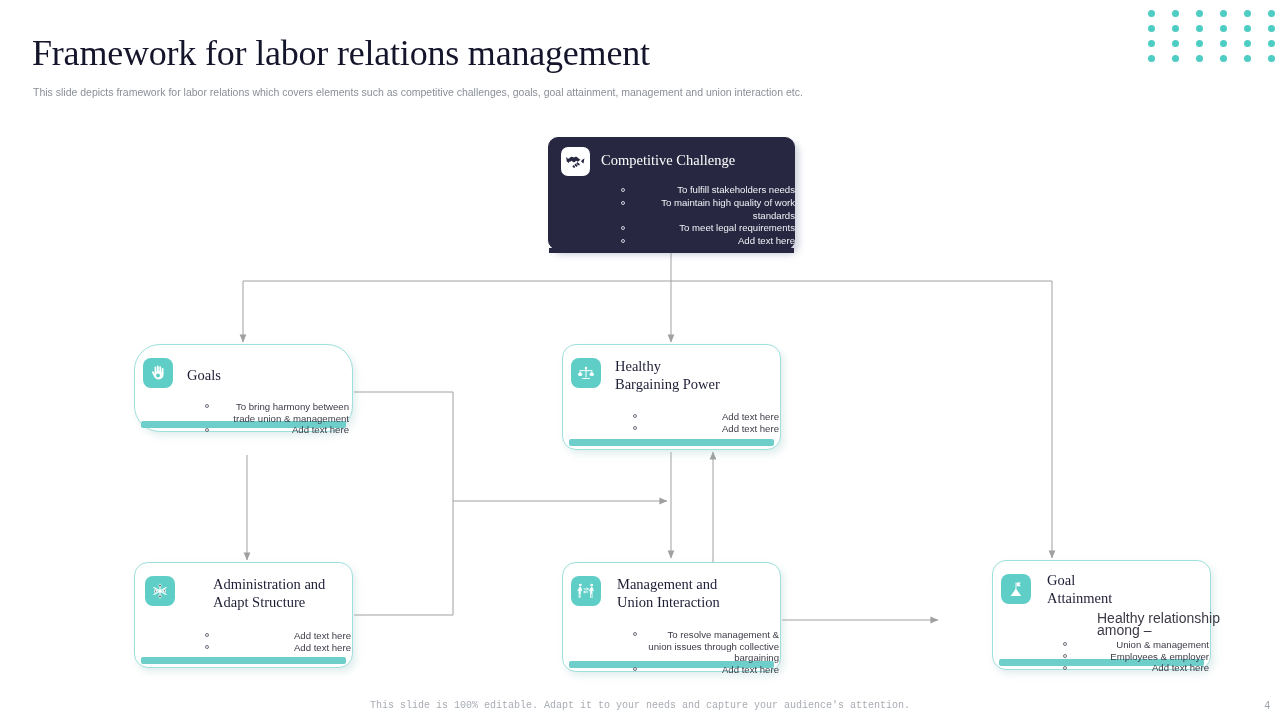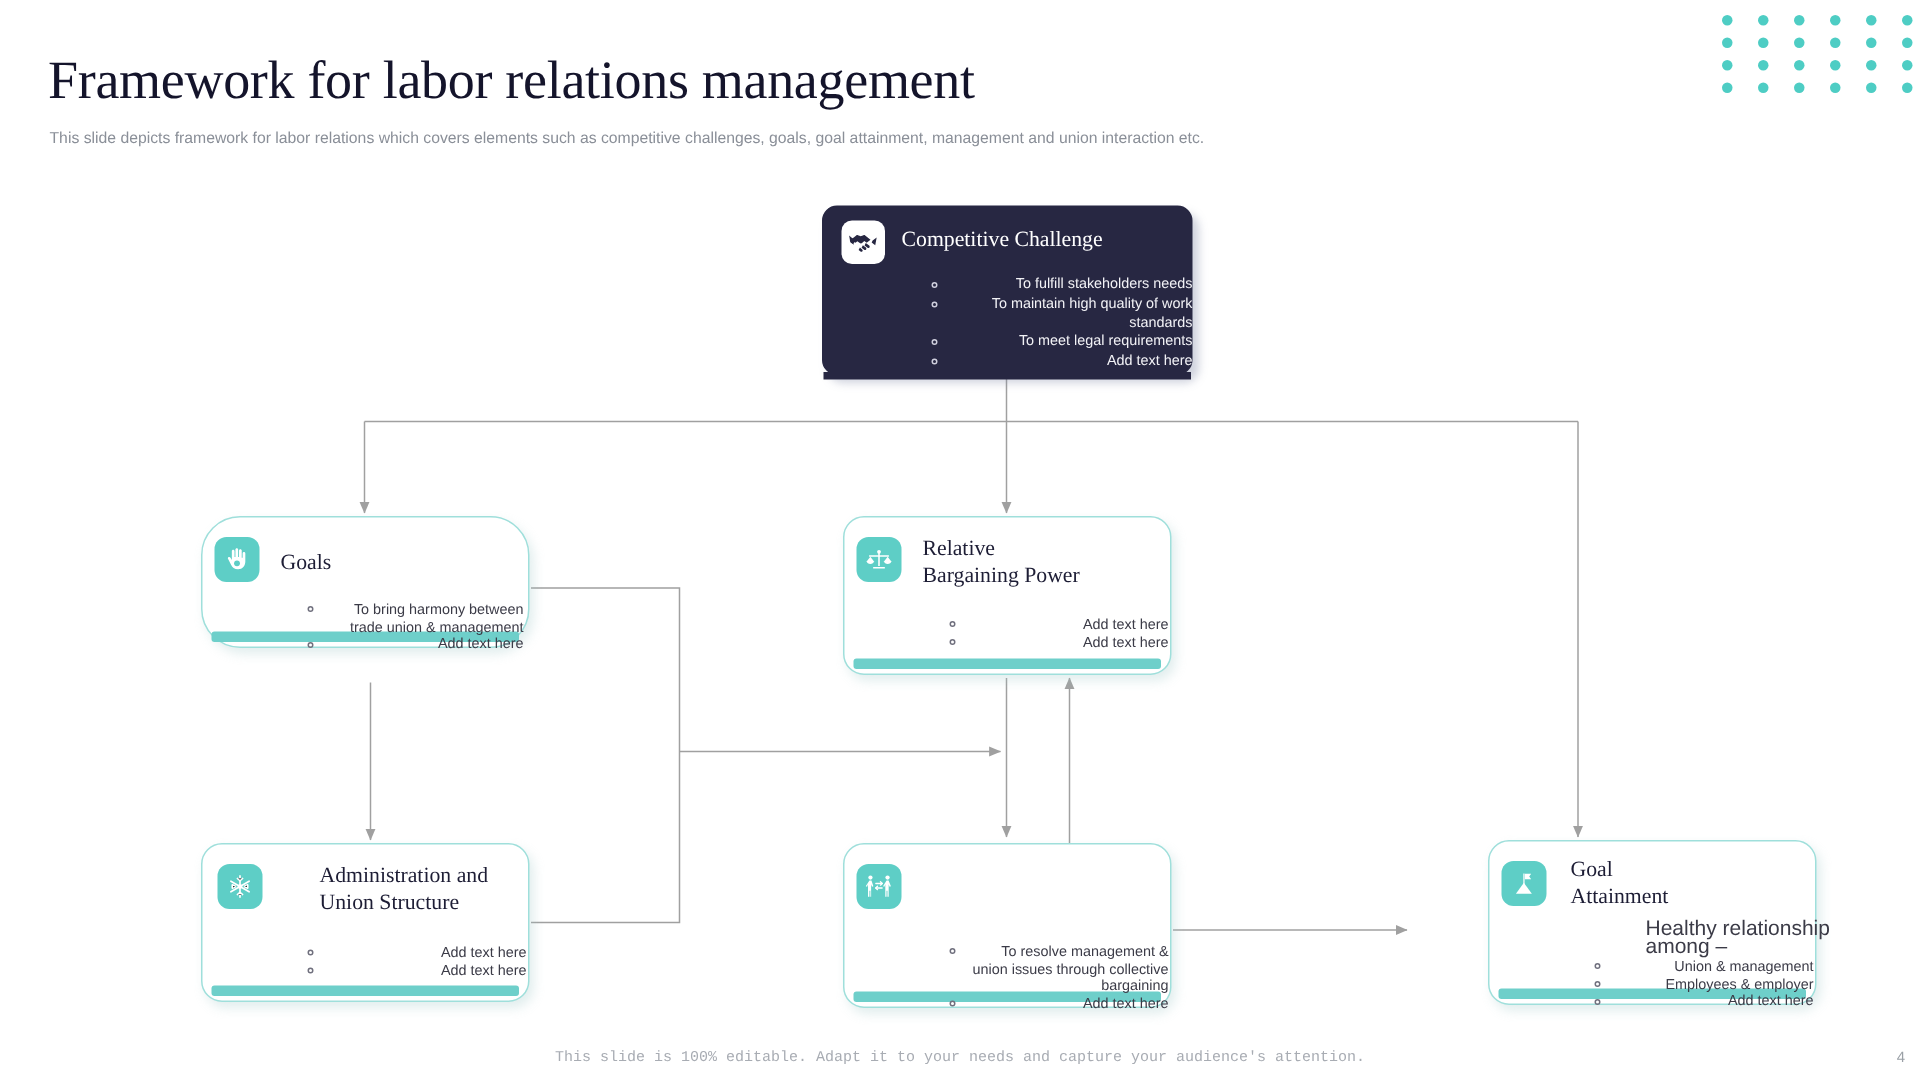--- a/index.html
+++ b/index.html
@@ -307,21 +307,21 @@
       <svg width="18" height="18" viewBox="0 0 24 24" aria-hidden="true">
         <path fill="#ffffff" d="M11.3 5.6h1.4v12.1h-1.4z"></path>
         <path fill="#ffffff" d="M3.2 8.2h17.6v1.3H3.2z"></path>
         <circle cx="12" cy="5.2" r="1.7" fill="#ffffff"></circle>
         <path fill="#ffffff" d="M6.8 18.6h10.4v1.3H6.8z"></path>
         <path fill="#ffffff" d="M1.2 13.6 4.3 9.6l3.1 4c0 1.5-1.4 2.5-3.1 2.5S1.2 15.1 1.2 13.6z"></path>
         <path fill="#ffffff" d="M16.6 13.6l3.1-4 3.1 4c0 1.5-1.4 2.5-3.1 2.5s-3.1-1-3.1-2.5z"></path>
       </svg>
     </div>
     <div class="card-title" style="left:52px; top:12px;">
-      <div>Relative</div>
+      <div>Healthy</div>
       <div>Bargaining Power</div>
     </div>
     <ul class="bullets" style="left:54px; top:54px; width:150px;">
       <li>Add text here</li>
       <li>Add text here</li>
     </ul>
   </div>
 
   <div class="card" style="left:134px; top:562px; width:219px; height:106px;">
     <div class="shade"></div>
@@ -338,21 +338,21 @@
           <path d="M5.1 10.6l.3 2.9 2.6-1.1"></path>
           <path d="M18.9 13.4l-.3-2.9-2.6 1.1"></path>
           <path d="M5.1 13.4l.3-2.9 2.6 1.1"></path>
           <path d="M18.9 10.6l-.3 2.9-2.6-1.1"></path>
         </g>
         <circle cx="12" cy="12" r="2.1" fill="#ffffff"></circle>
       </svg>
     </div>
     <div class="card-title" style="left:54px; top:12px;margin-left:24px;">
       <div>Administration and</div>
-      <div>Union Structure</div>
+      <div>Adapt Structure</div>
     </div>
     <ul class="bullets" style="left:54px; top:55px; width:150px;">
       <li>Add text here</li>
       <li>Add text here</li>
     </ul>
   </div>
 
   <div class="card" style="left:562px; top:562px; width:219px; height:110px;">
     <div class="shade"></div>
     <div class="icon-box" style="left:8px; top:13px;">
@@ -362,20 +362,24 @@
         <circle cx="19.6" cy="4.1" r="1.9" fill="#ffffff"></circle>
         <path fill="#ffffff" d="M18.7 6.6h1.8l2.1 5.2-1.2.5-.8-2.2v11.1h-1.1v-5.4h-.8v5.4h-1.1V10.1l-.8 2.2-1.2-.5z"></path>
         <g stroke="#ffffff" stroke-width="1.2" stroke-linecap="round" stroke-linejoin="round" fill="none">
           <path d="M9.2 9.3h5.6"></path>
           <path d="M13.3 7.8l1.6 1.5-1.6 1.5"></path>
           <path d="M14.8 13.3H9.2"></path>
           <path d="M10.7 11.8 9.1 13.3l1.6 1.5"></path>
         </g>
       </svg>
     </div>
+    <div class="card-title" style="left:54px; top:12px;">
+      <div>Management and</div>
+      <div>Union Interaction</div>
+    </div>
     <ul class="bullets" style="left:54px; top:54px; width:150px;">
       <li>To resolve management  &amp; union issues through collective bargaining</li>
       <li>Add text here</li>
     </ul>
   </div>
 
   <div class="card" style="left:992px; top:560px; width:219px; height:110px;">
     <div class="shade"></div>
     <div class="icon-box" style="left:8px; top:13px;">
       <svg width="18" height="18" viewBox="0 0 24 24" aria-hidden="true">

